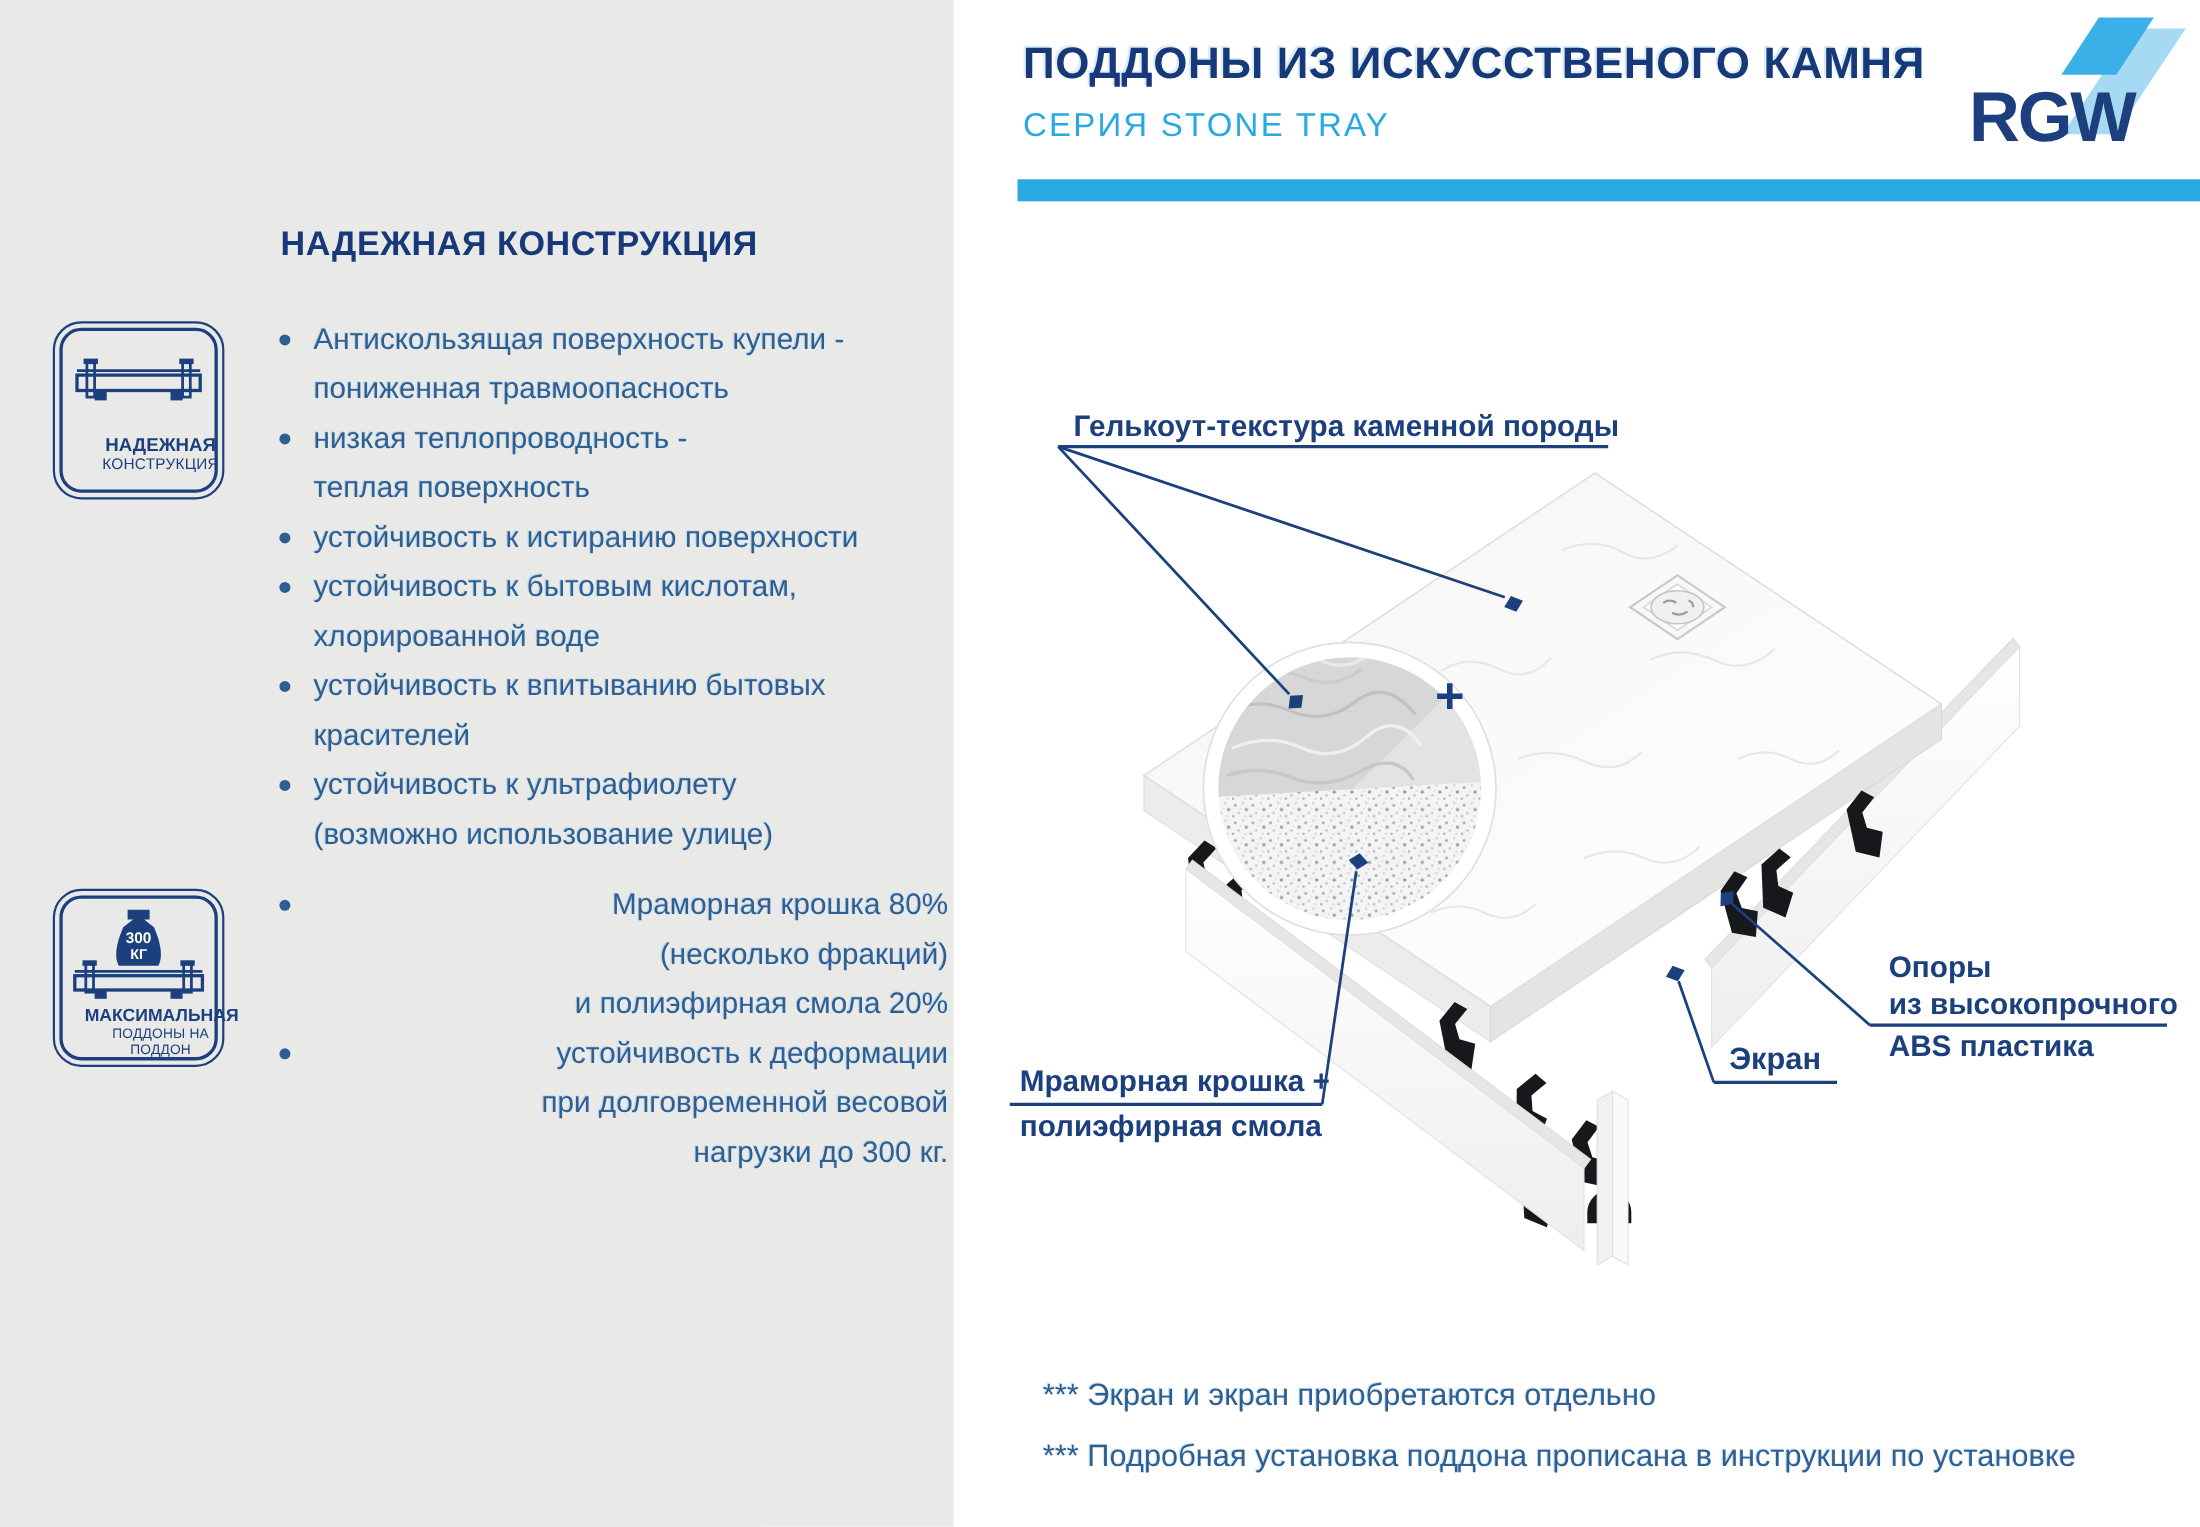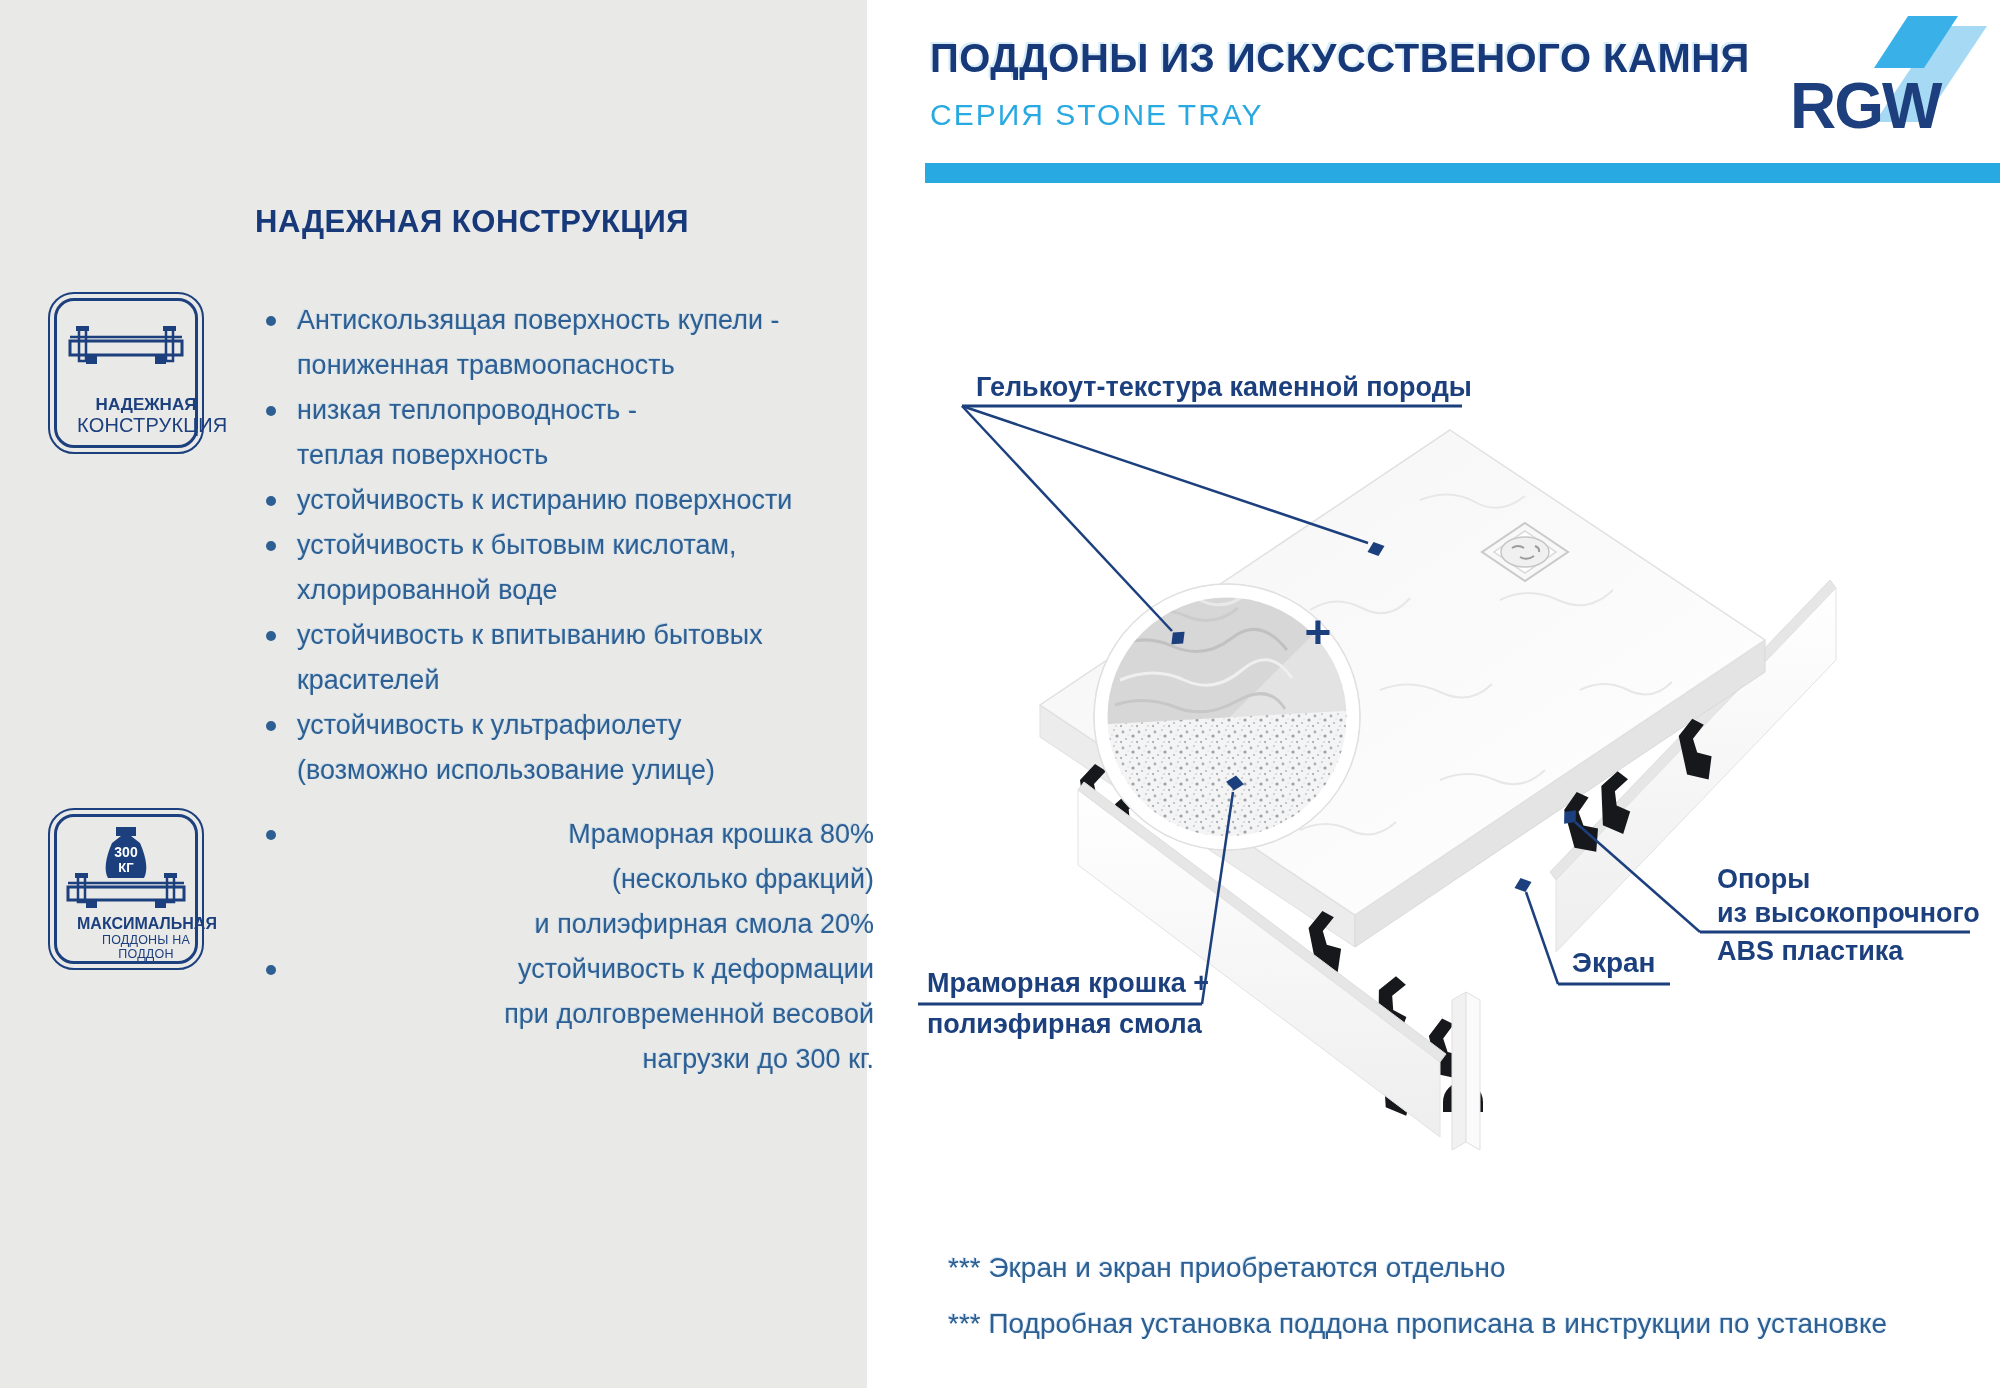--- a/index.html
+++ b/index.html
@@ -21,21 +21,21 @@
   }
   .accent-bar{position:absolute;left:925px;top:163px;width:1075px;height:20px;background:#29a9e1;}
   .logo{position:absolute;left:1782px;top:10px;width:212px;height:130px;}
 
   
   .section-heading{
     position:absolute;left:255px;top:204px;font-size:31px;font-weight:800;
     color:#17397a;letter-spacing:.5px;white-space:nowrap;
   }
   .feature-list{
-    position:absolute;left:252px;width:610px;margin:12px;padding:0;list-style:none;
+    position:absolute;left:252px;width:610px;margin:0;padding:0;list-style:none;
     font-size:27px;line-height:45px;color:#2d5f93;
     text-shadow:-1px -1px 0 rgba(150,195,232,.45);
   }
   .list-1{top:286px;}
   .list-2{top:800px;text-align:right;}
   .feature-list li{position:relative;padding-left:33px;white-space:pre-line;}
   .feature-list li::before{
     content:"";position:absolute;left:2px;top:18px;width:10px;height:10px;
     border-radius:50%;background:#2d5f93;
   }
@@ -47,21 +47,21 @@
   }
   .badge-inner{
     position:absolute;left:4px;top:4px;right:4px;bottom:4px;
     border:3px solid #1c3f7d;border-radius:20px;
     display:flex;flex-direction:column;align-items:center;justify-content:flex-start;
   }
   .badge-1{top:292px;}
   .badge-2{top:808px;}
   .badge-caption{width:100%;text-align:center;color:#1c3f7d;line-height:1.12;padding-left:40px;}
   .badge-caption .b-line1{font-weight:800;font-size:17px;display:block;}
-  .badge-caption .b-line2{font-weight:400;font-size:20px;display:block;letter-spacing:.2px;}
+  .badge-caption .b-line2{font-weight:400;font-size:14px;display:block;letter-spacing:.2px;}
   .badge-2 .b-line1{font-size:16px;}
   .badge-2 .b-line2{font-size:12.5px;}
 
   
   .footnote{
     position:absolute;left:948px;font-size:28px;color:#2d5f93;white-space:nowrap;
     text-shadow:-1px -1px 0 rgba(150,195,232,.45);
   }
   .footnote-1{top:1252px;}
   .footnote-2{top:1308px;}

